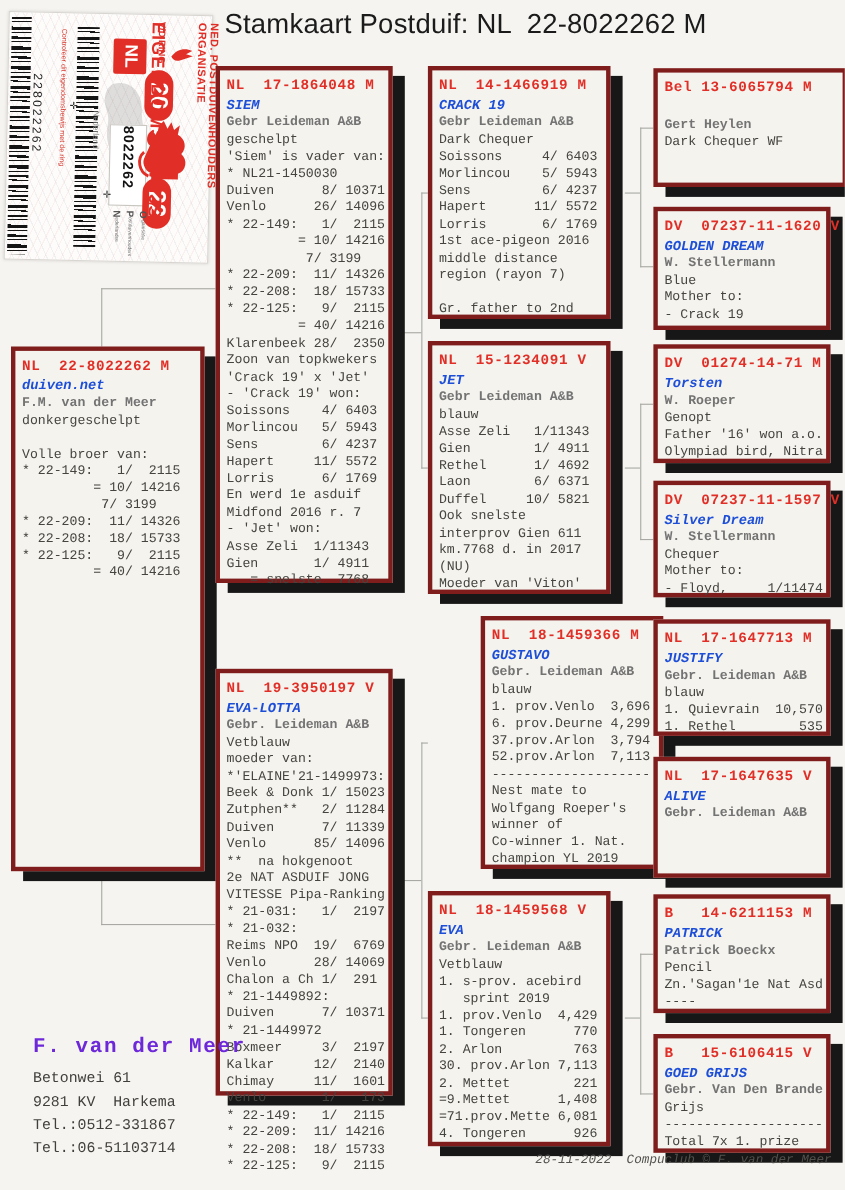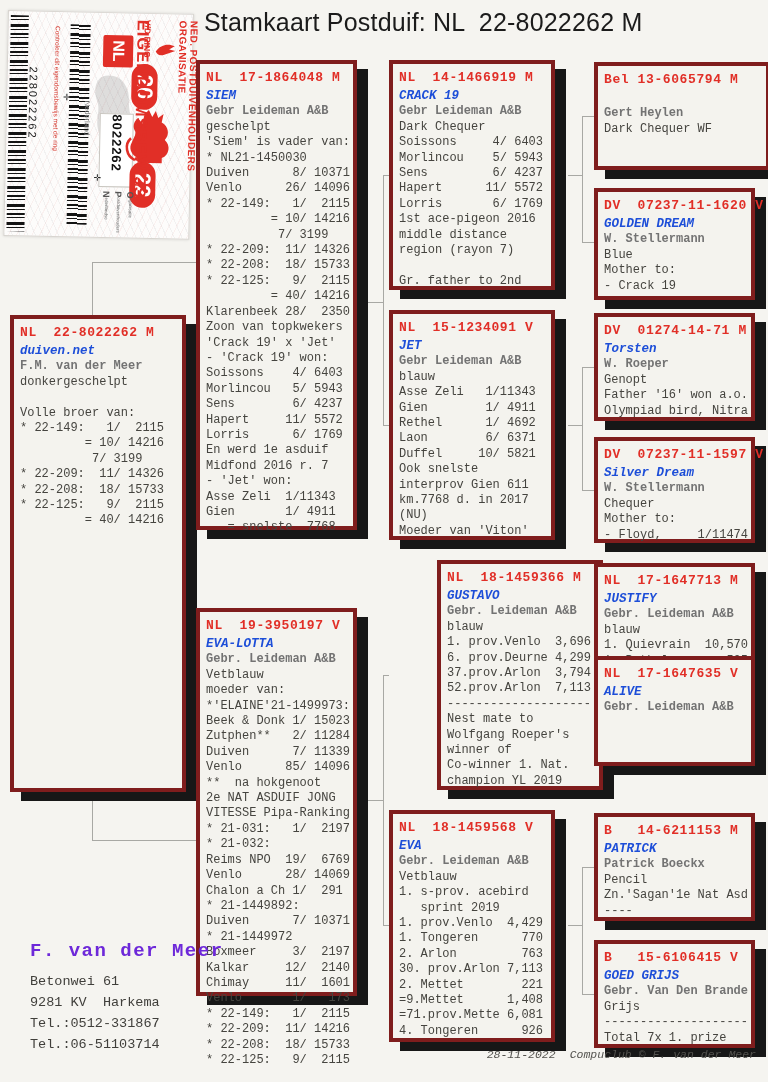--- a/index.html
+++ b/index.html
@@ -351,21 +351,21 @@
 <div class="box" style="left:594px;top:563px;width:161px;height:106px;">
   <div class="ring">NL  17-1647713 M</div>
   <div class="bird-name">JUSTIFY</div>
   <div class="owner">Gebr. Leideman A&amp;B</div>
   <div class="lines">
       <div class="tl">blauw</div>
       <div class="tl">1. Quievrain  10,570</div>
       <div class="tl">1. Rethel        535</div>
     </div>
 </div>
-<div class="box" style="left:594px;top:656px;width:161px;height:110px;">
+<div class="box" style="left:594px;top:688px;width:161px;height:110px;">
   <div class="ring">NL  17-1647635 V</div>
   <div class="bird-name">ALIVE</div>
   <div class="owner">Gebr. Leideman A&amp;B</div>
 </div>
 <div class="box" style="left:594px;top:813px;width:161px;height:108px;">
   <div class="ring">B   14-6211153 M</div>
   <div class="bird-name">PATRICK</div>
   <div class="owner">Patrick Boeckx</div>
   <div class="lines">
       <div class="tl">Pencil</div>

